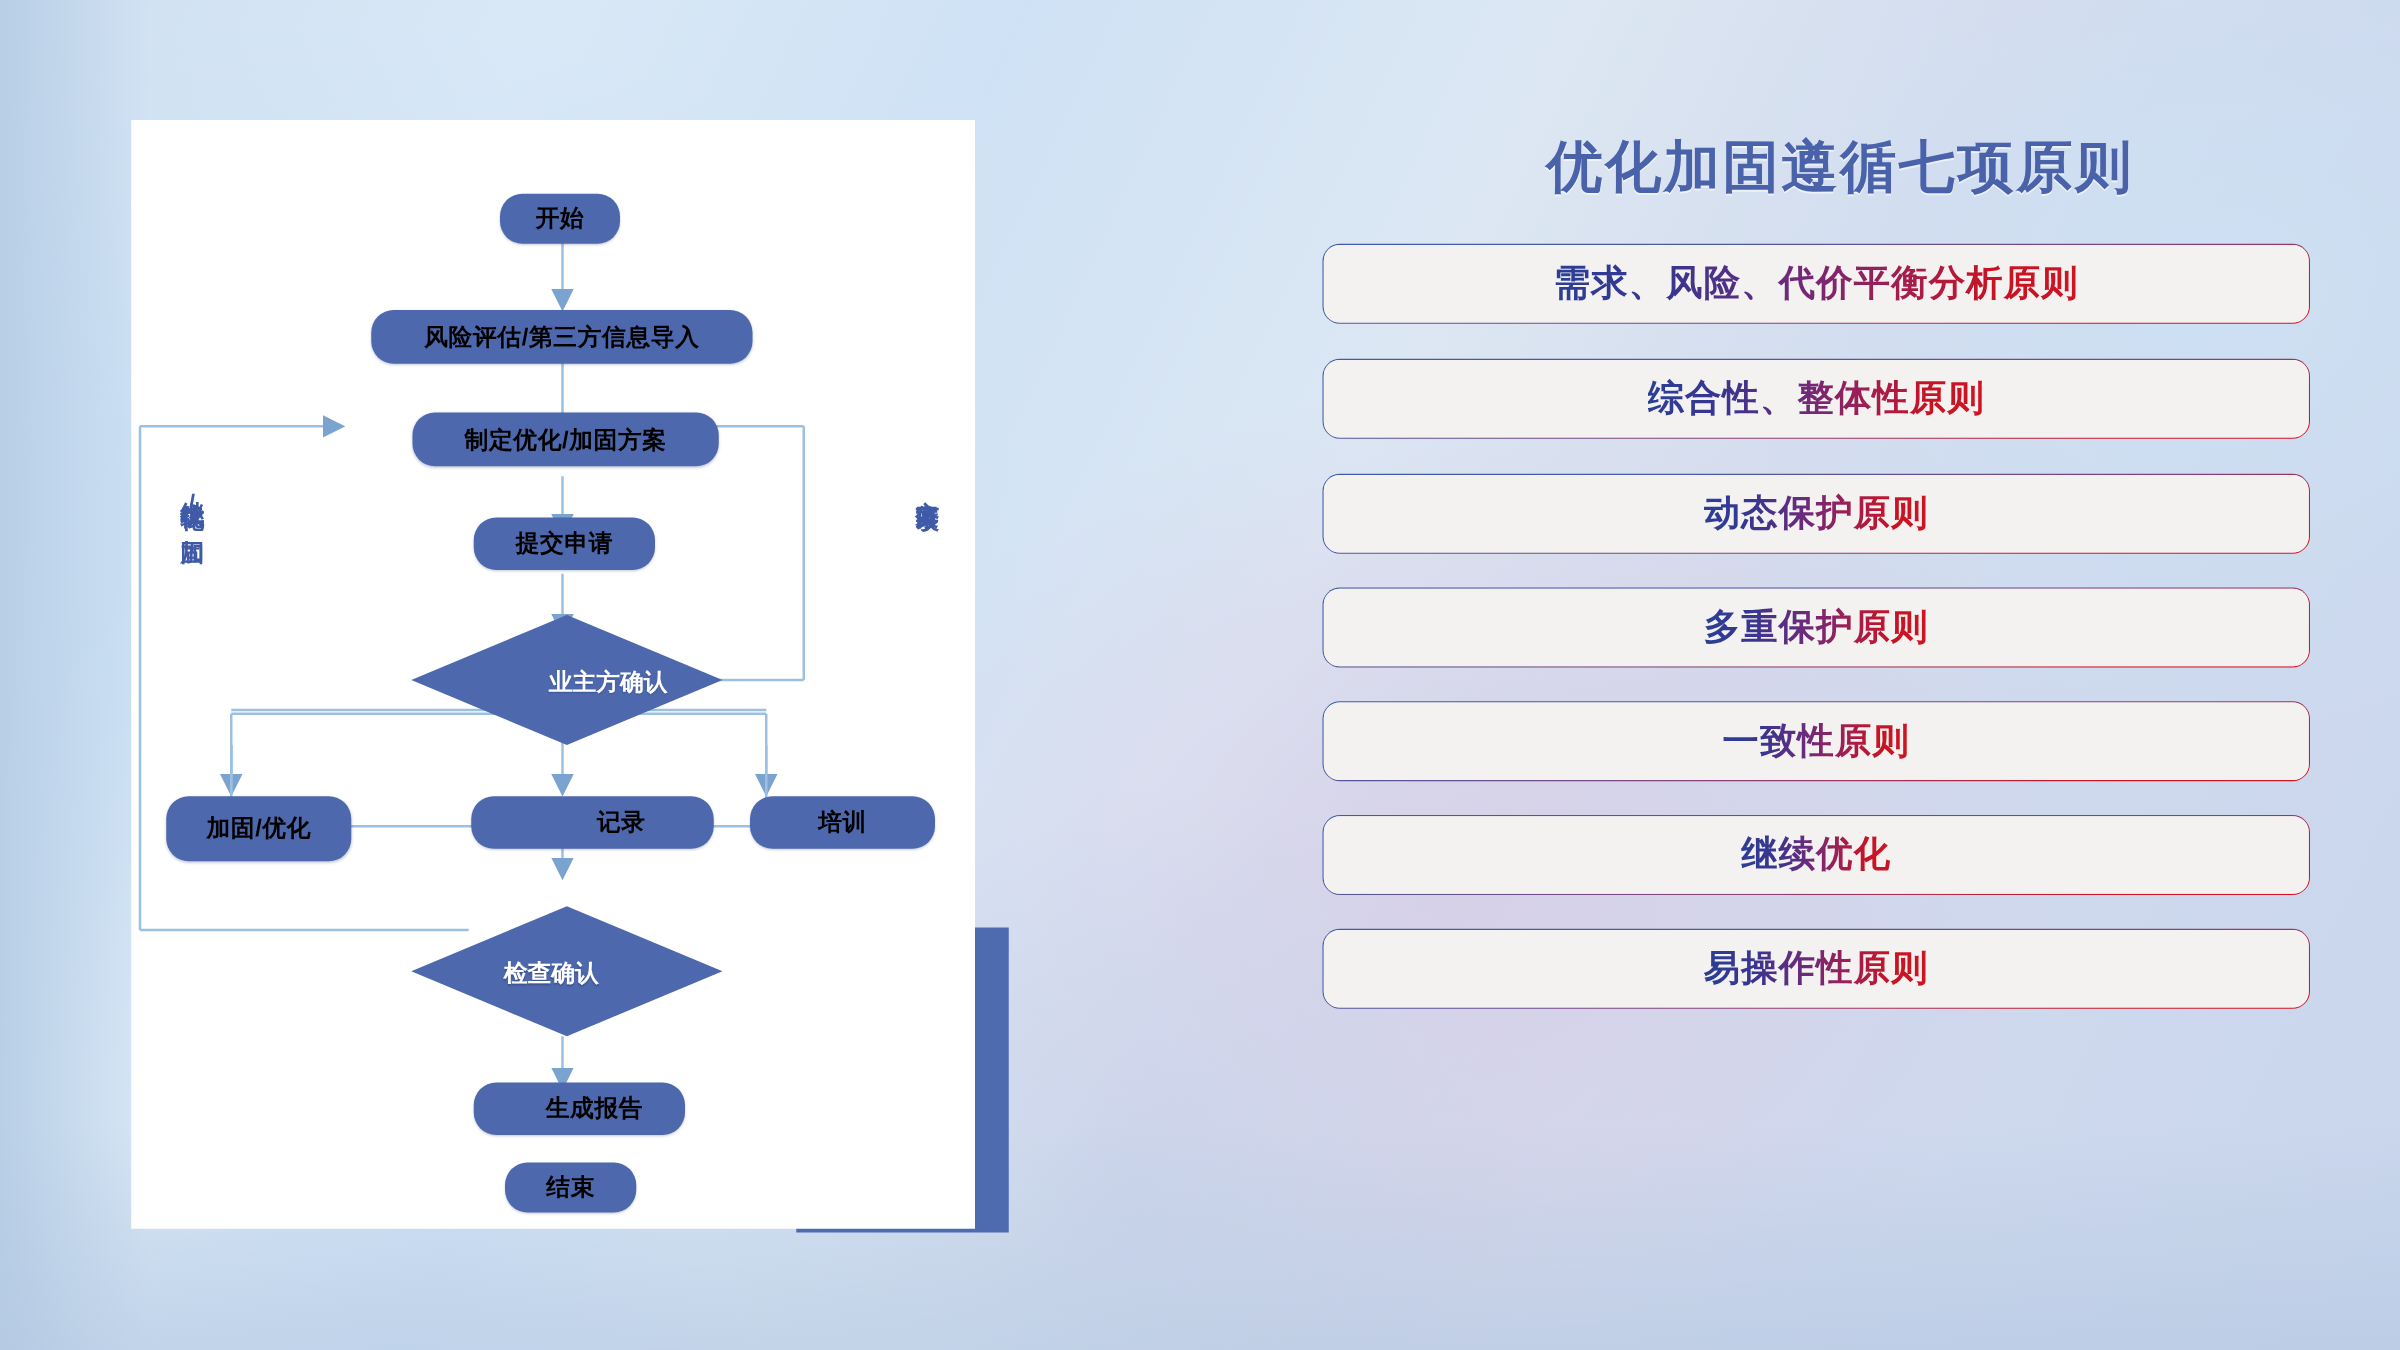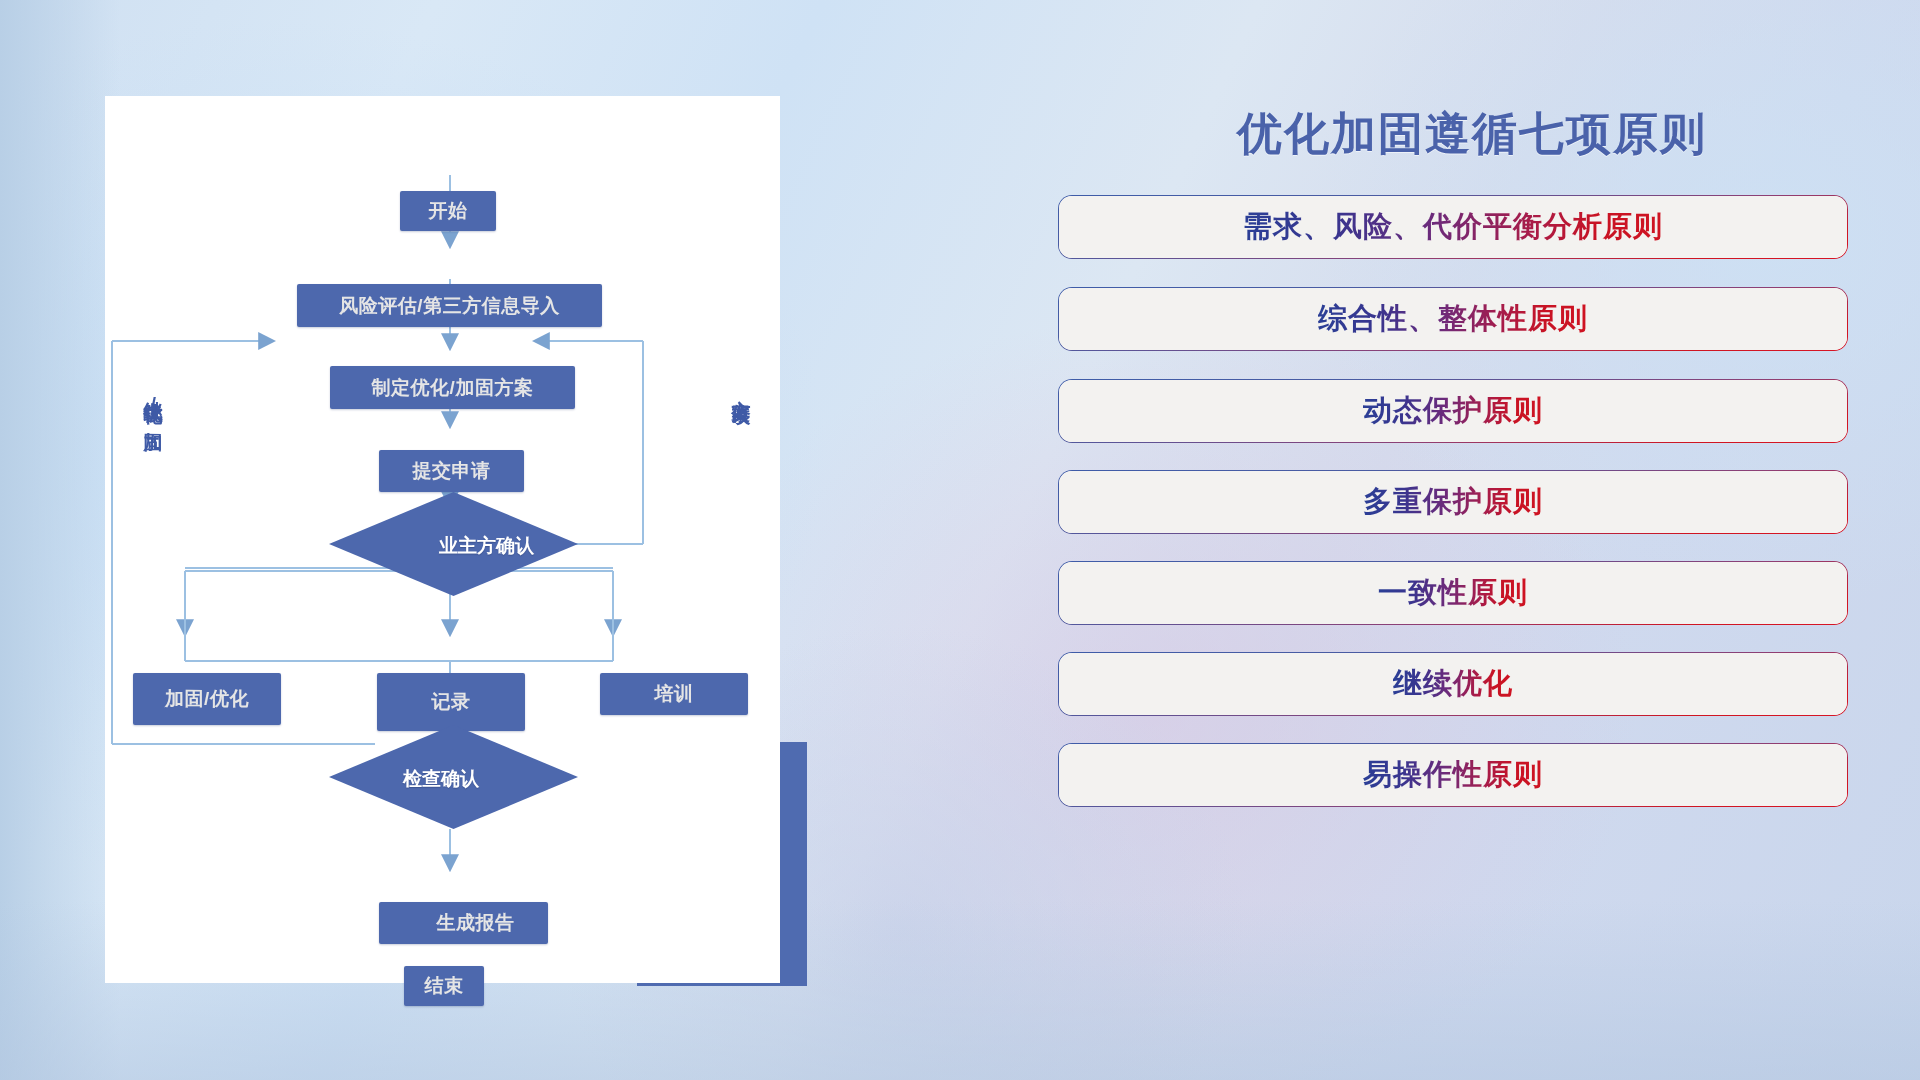--- a/index.html
+++ b/index.html
@@ -26,24 +26,24 @@
   .bg-l7{position:absolute;left:0;bottom:0;width:1920px;height:180px;
     background:linear-gradient(0deg, rgba(178,198,224,.55) 0%, rgba(178,198,224,0) 100%);}
 
   
   #flow-wrap{position:absolute;left:0;top:0;width:840px;height:1080px;z-index:3;}
   #accent-shadow{position:absolute;left:637px;top:742px;width:170px;height:244px;background:#4f6bb0;}
   #flow-card{position:absolute;left:105px;top:96px;width:675px;height:887px;background:#ffffff;
      box-shadow:0 0 0 0 rgba(0,0,0,0);}
   #flow-svg{position:absolute;left:105px;top:96px;}
 
-  .fnode{position:absolute;background:#4d68ad;color:#e5e5e5;border-radius:2px;
+  .fnode{position:absolute;background:#4d68ad;color:#000000;border-radius:18px;
      display:flex;align-items:center;justify-content:center;
      font-size:19px;font-weight:700;letter-spacing:.5px;white-space:nowrap;
-     box-shadow:0 1px 2px rgba(40,60,110,.25);margin-top:36px;}
+     box-shadow:0 1px 2px rgba(40,60,110,.25);}
   .vlabel{position:absolute;color:#3f5aa6;font-size:19px;font-weight:700;
      writing-mode:vertical-rl;text-orientation:upright;letter-spacing:2px;line-height:1.05;}
   .dlabel{position:absolute;color:#ffffff;font-size:19px;font-weight:700;white-space:nowrap;
      text-shadow:0 1px 1px rgba(30,45,95,.35);}
 
   
   #right{position:absolute;left:1020px;top:0;width:900px;height:1080px;z-index:4;}
   #page-title{position:absolute;left:132px;top:104px;width:640px;text-align:center;
      font-size:45px;font-weight:700;color:#4a62aa;letter-spacing:2px;
      text-shadow:0 1px 0 rgba(255,255,255,.55);white-space:nowrap;}
@@ -150,38 +150,38 @@
 
   <svg style="position:absolute;left:327px;top:490px;" width="253" height="108" viewBox="0 0 253 108">
     <polygon points="126.5,2 251,54 126.5,106 2,54" fill="#4d68ad"></polygon>
   </svg>
   <div class="dlabel" style="left:403px;top:533px;margin-left:36px;">业主方确认</div>
 
   <div class="fnode" style="left:133px;top:637px;width:148px;height:52px;">
     <span>加固/优化</span>
   </div>
 
-  <div class="fnode" style="left:377px;top:637px;width:148px;height:58px;">
+  <div class="fnode" style="left:377px;top:637px;width:148px;height:42px;padding-left:46px;">
     <span>记录</span>
   </div>
 
   <div class="fnode" style="left:600px;top:637px;width:148px;height:42px;">
     <span>培训</span>
   </div>
 
   <svg style="position:absolute;left:327px;top:723px;" width="253" height="108" viewBox="0 0 253 108">
     <polygon points="126.5,2 251,54 126.5,106 2,54" fill="#4d68ad"></polygon>
   </svg>
   <div class="dlabel" style="left:403px;top:766px;">检查确认</div>
 
   <div class="fnode" style="left:379px;top:866px;width:145px;height:42px;padding-left:24px;">
     <span>生成报告</span>
   </div>
 
-  <div class="fnode" style="left:404px;top:930px;width:80px;height:40px;">
+  <div class="fnode" style="left:404px;top:930px;width:105px;height:40px;">
     <span>结束</span>
   </div>
 
   <div class="vlabel" style="left:143px;top:385px;height:170px;">继续优化/加固</div>
 
   <div class="vlabel" style="left:731px;top:385px;height:120px;">方案修改</div>
 
 </div>
 
 <div id="right">

